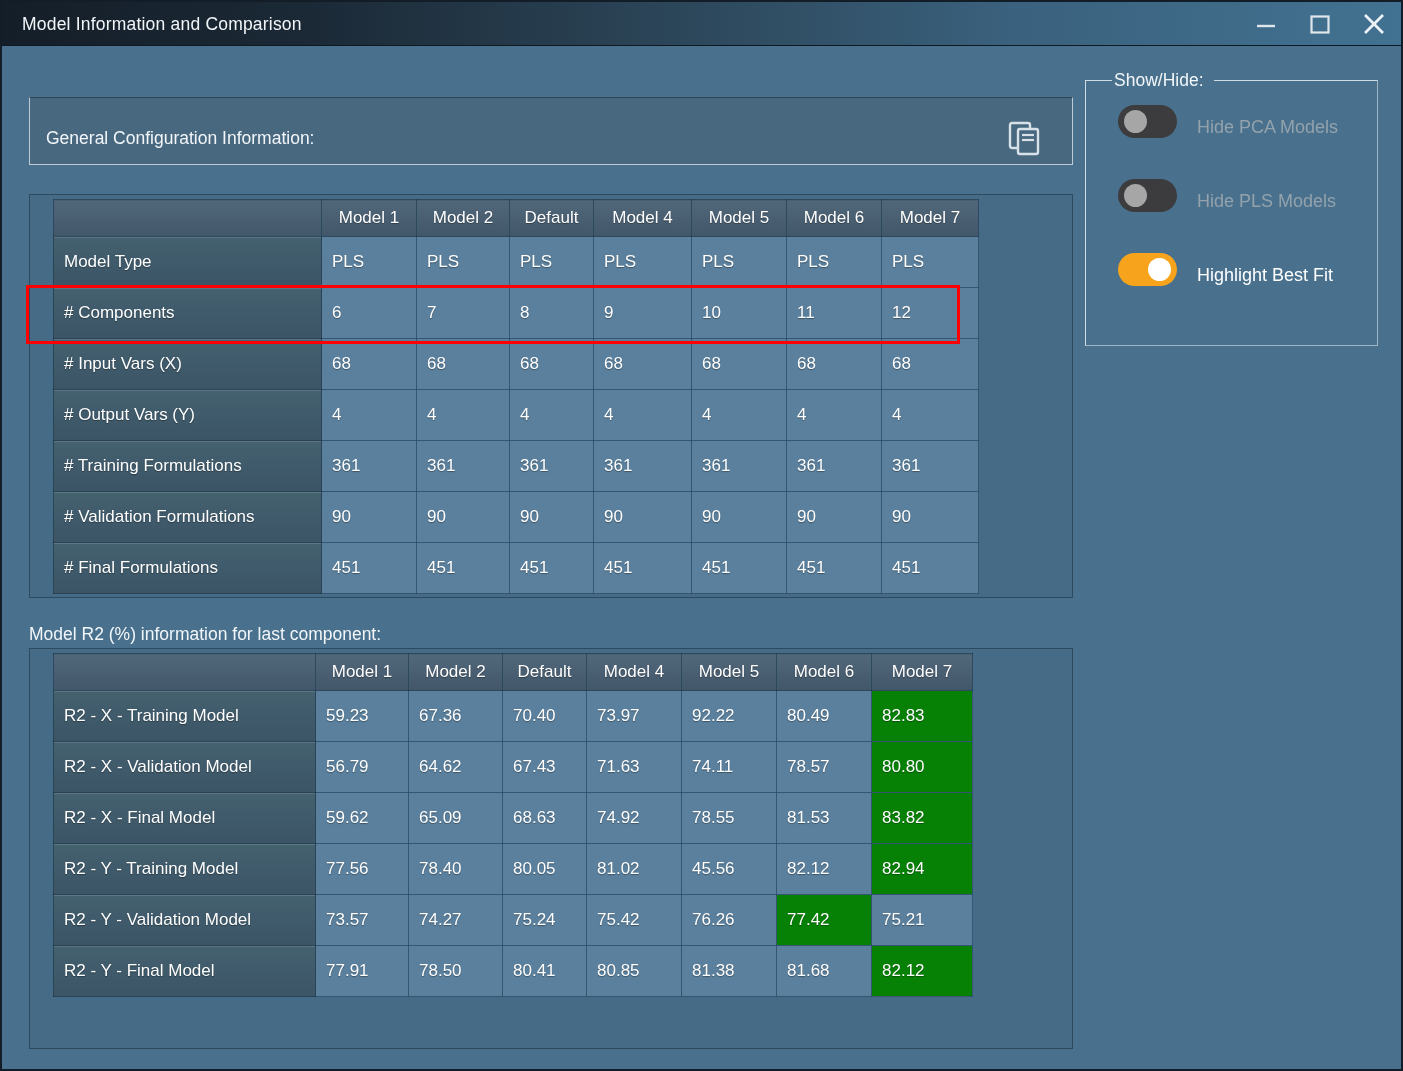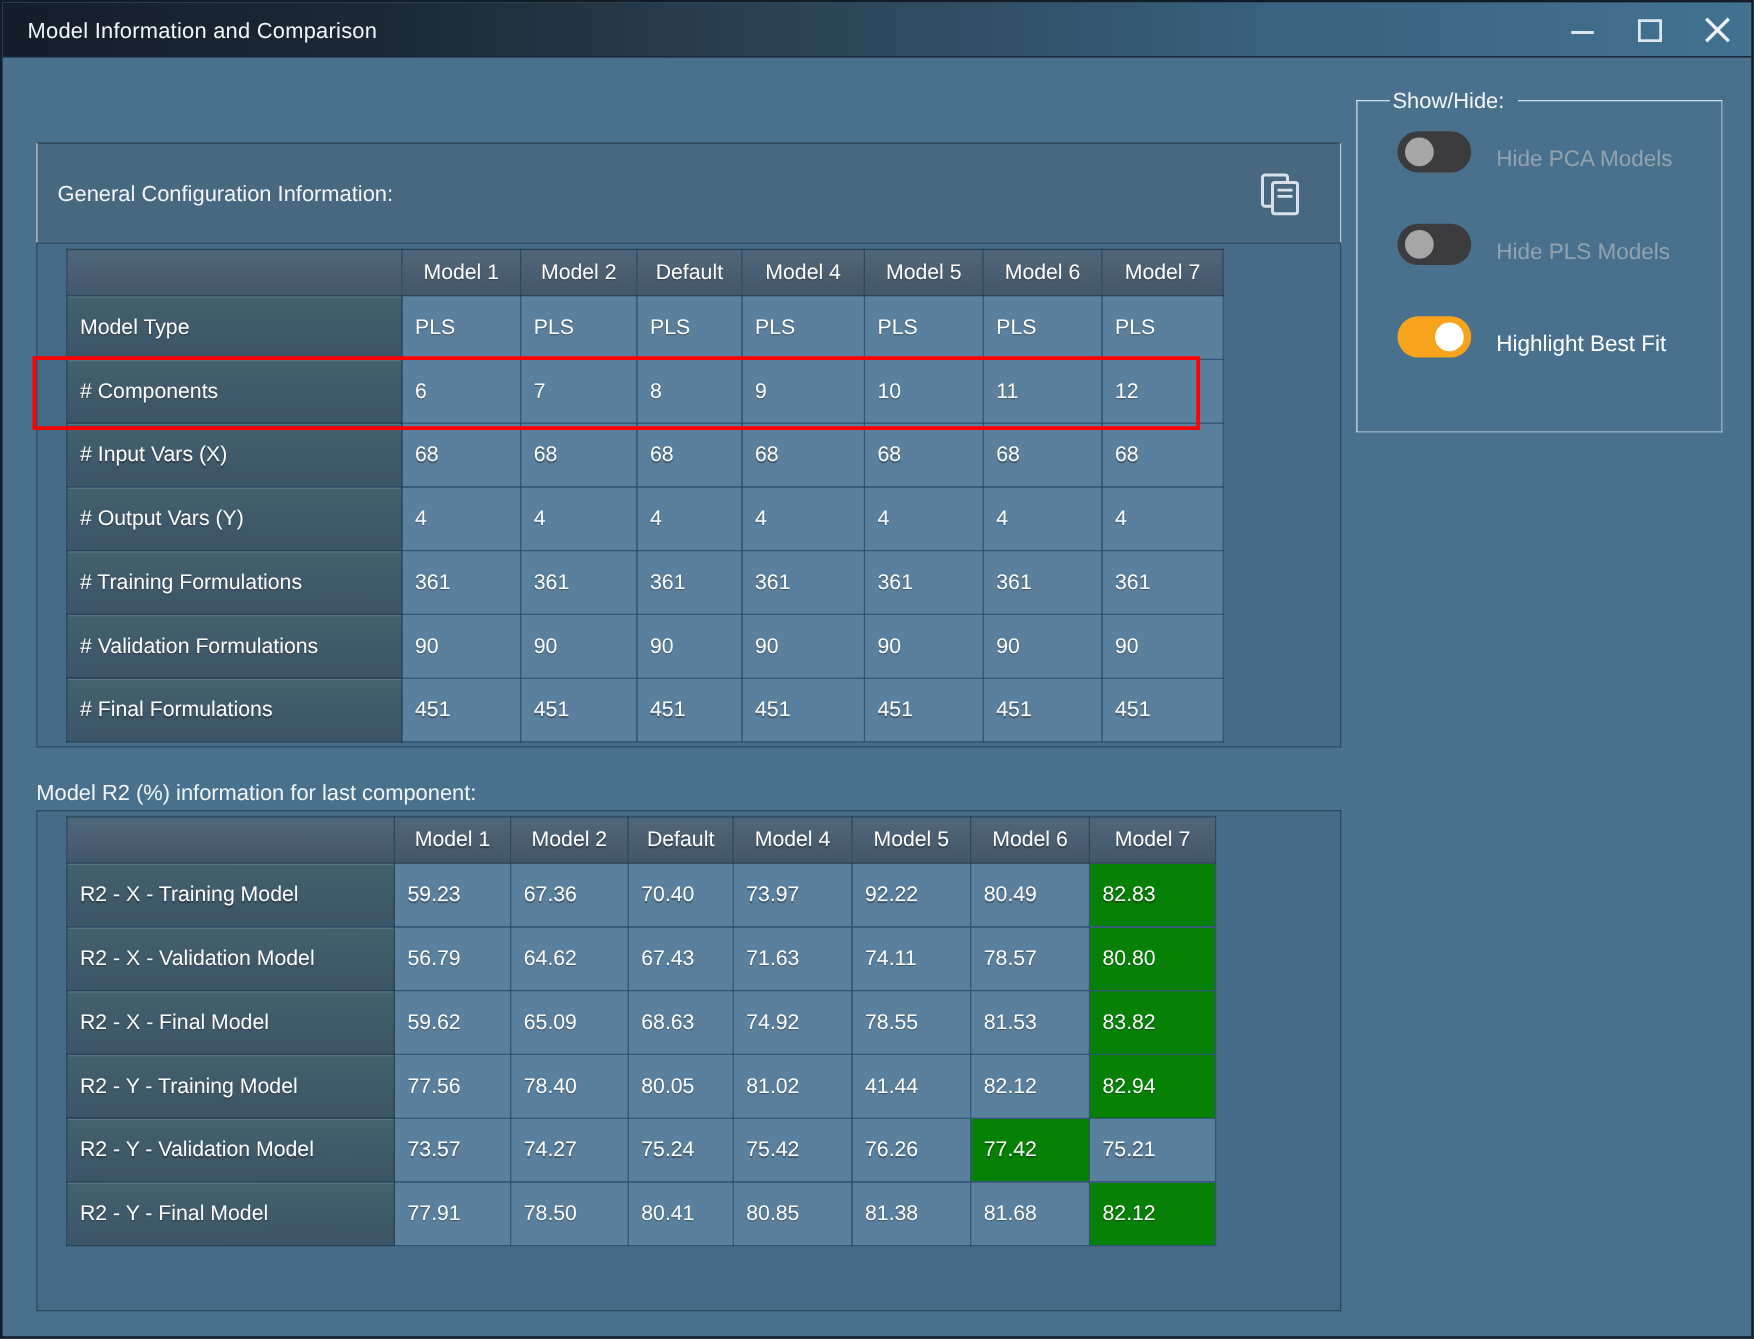--- a/index.html
+++ b/index.html
@@ -48,21 +48,21 @@
   .toggle.on  { background:#F7A41C; }
   .toggle .knob { position:absolute; top:5px; width:23px; height:23px; border-radius:50%; }
   .toggle.off .knob { left:6px;  background:#A6A6A6; }
   .toggle.on  .knob { right:6px; background:#FFFFFF; }
   .toggle-label { font-size:18px; }
   .toggle-label.muted { color:#93A2AC; }
   .toggle-label.lit   { color:#FFFFFF; }
 
   
   .genconfig {
-    position:absolute; left:27px; top:112px; width:1044px; height:82px;
+    position:absolute; left:27px; top:95px; width:1044px; height:68px;
     background:#48687F;
     border:1px solid #BCCBD6;
     border-top-color:#2E4454;
   }
   .genconfig-label {
     position:absolute; left:16px; top:0; height:80px; line-height:80px;
     color:#F2F6F9; font-size:17.5px;
   }
   .copy-btn {
     position:absolute; right:26px; top:20px; width:42px; height:42px;
@@ -342,21 +342,21 @@
               <td>78.55</td>
               <td>81.53</td>
               <td class="best">83.82</td>
             </tr>
             <tr>
               <th>R2 - Y - Training Model</th>
               <td>77.56</td>
               <td>78.40</td>
               <td>80.05</td>
               <td>81.02</td>
-              <td>41.44</td>
+              <td>45.56</td>
               <td>82.12</td>
               <td class="best">82.94</td>
             </tr>
             <tr>
               <th>R2 - Y - Validation Model</th>
               <td>73.57</td>
               <td>74.27</td>
               <td>75.24</td>
               <td>75.42</td>
               <td>76.26</td>

